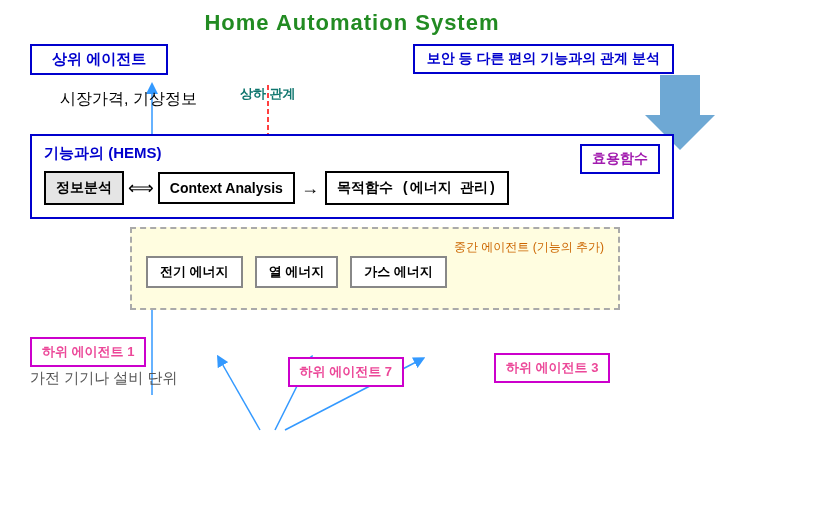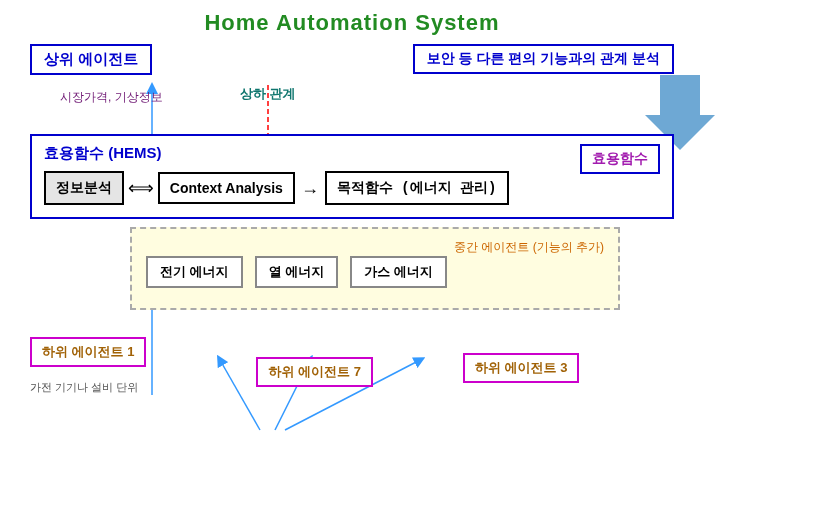--- a/index.html
+++ b/index.html
@@ -35,21 +35,21 @@
       justify-content: space-between;
       margin-bottom: 4px;
       padding: 0 10px;
     }
 
     .box-agent-top {
       border: 2px solid #0000cd;
       color: #0000cd;
       font-size: 15px;
       font-weight: bold;
-      padding: 4px 12px;
+      padding: 4px 20px;
       background: #fff;
       white-space: nowrap;
     }
 
     .box-security {
       border: 2px solid #0000cd;
       color: #0000cd;
       font-size: 14px;
       font-weight: bold;
       padding: 4px 12px;
@@ -129,21 +129,21 @@
       padding: 5px 12px;
       font-size: 13px;
       font-weight: bold;
       color: #000;
       background: #fff;
       white-space: nowrap;
     }
 
     .box-lower {
       border: 2px solid #cc00cc;
-      color: #a16207;
+      color: #ec4899;
       font-size: 13px;
       font-weight: bold;
       padding: 4px 10px;
       background: #fff;
       white-space: nowrap;
     }
 
     
     .svg-overlay {
       position: absolute;
@@ -192,26 +192,26 @@
     <line x1="275" y1="430" x2="310" y2="360" stroke="#3399ff" stroke-width="1.5" marker-end="url(#arrowBlue)"></line>
     <line x1="285" y1="430" x2="420" y2="360" stroke="#3399ff" stroke-width="1.5" marker-end="url(#arrowBlue)"></line>
   </svg>
 
   <div class="top-row">
     <div class="box-agent-top">상위 에이전트</div>
     <div class="box-security">보안 등 다른 편의 기능과의 관계 분석</div>
   </div>
 
   <div style="position:relative; height:55px; margin:0 10px;">
-    <span style="position:absolute; left:30px; top:10px; font-size:12px; color:#701a75;">시장가격, 기상정보</span>
+    <span style="position:absolute; left:30px; top:10px; font-size:16px; color:#000000;">시장가격, 기상정보</span>
     <span style="position:absolute; left:210px; top:6px; font-size:13px; color:#0f766e; font-weight:bold;">상하 관계</span>
   </div>
 
   <div class="main-box">
-    <div class="main-box-title">효용함수 (HEMS)</div>
+    <div class="main-box-title">기능과의 (HEMS)</div>
     <div class="utility-label">효용함수</div>
     <div class="hems-inner">
       <div class="box-info">정보분석</div>
       <span style="font-size:18px; margin:0 4px; color:#000;">⟺</span>
       <div class="box-context">Context Analysis</div>
       <span style="font-size:18px; margin:0 6px; color:#000;">→</span>
       <div class="box-objective">목적함수 (에너지 관리)</div>
     </div>
   </div>
 
@@ -223,18 +223,18 @@
         <div class="box-energy">전기 에너지</div>
         <div class="box-energy">열 에너지</div>
         <div class="box-energy">가스 에너지</div>
       </div>
     </div>
   </div>
 
   <div style="position:relative; margin:0 10px; display:flex; align-items:flex-start; gap:50px; padding-left:0;">
     <div style="display:flex; flex-direction:column; align-items:flex-start;">
       <div class="box-lower">하위 에이전트 1</div>
-      <span style="font-size:11px; color:#555; margin-top:13px;">가전 기기나 설비 단위</span>
+      <span style="font-size:15px; color:#555; margin-top:2px;">가전 기기나 설비 단위</span>
     </div>
     <div class="box-lower" style="margin-left:60px; margin-top:20px;">하위 에이전트 7</div>
     <div class="box-lower" style="margin-left:40px; margin-top:16px;">하위 에이전트 3</div>
   </div>
 </div>
 
 </body></html>

